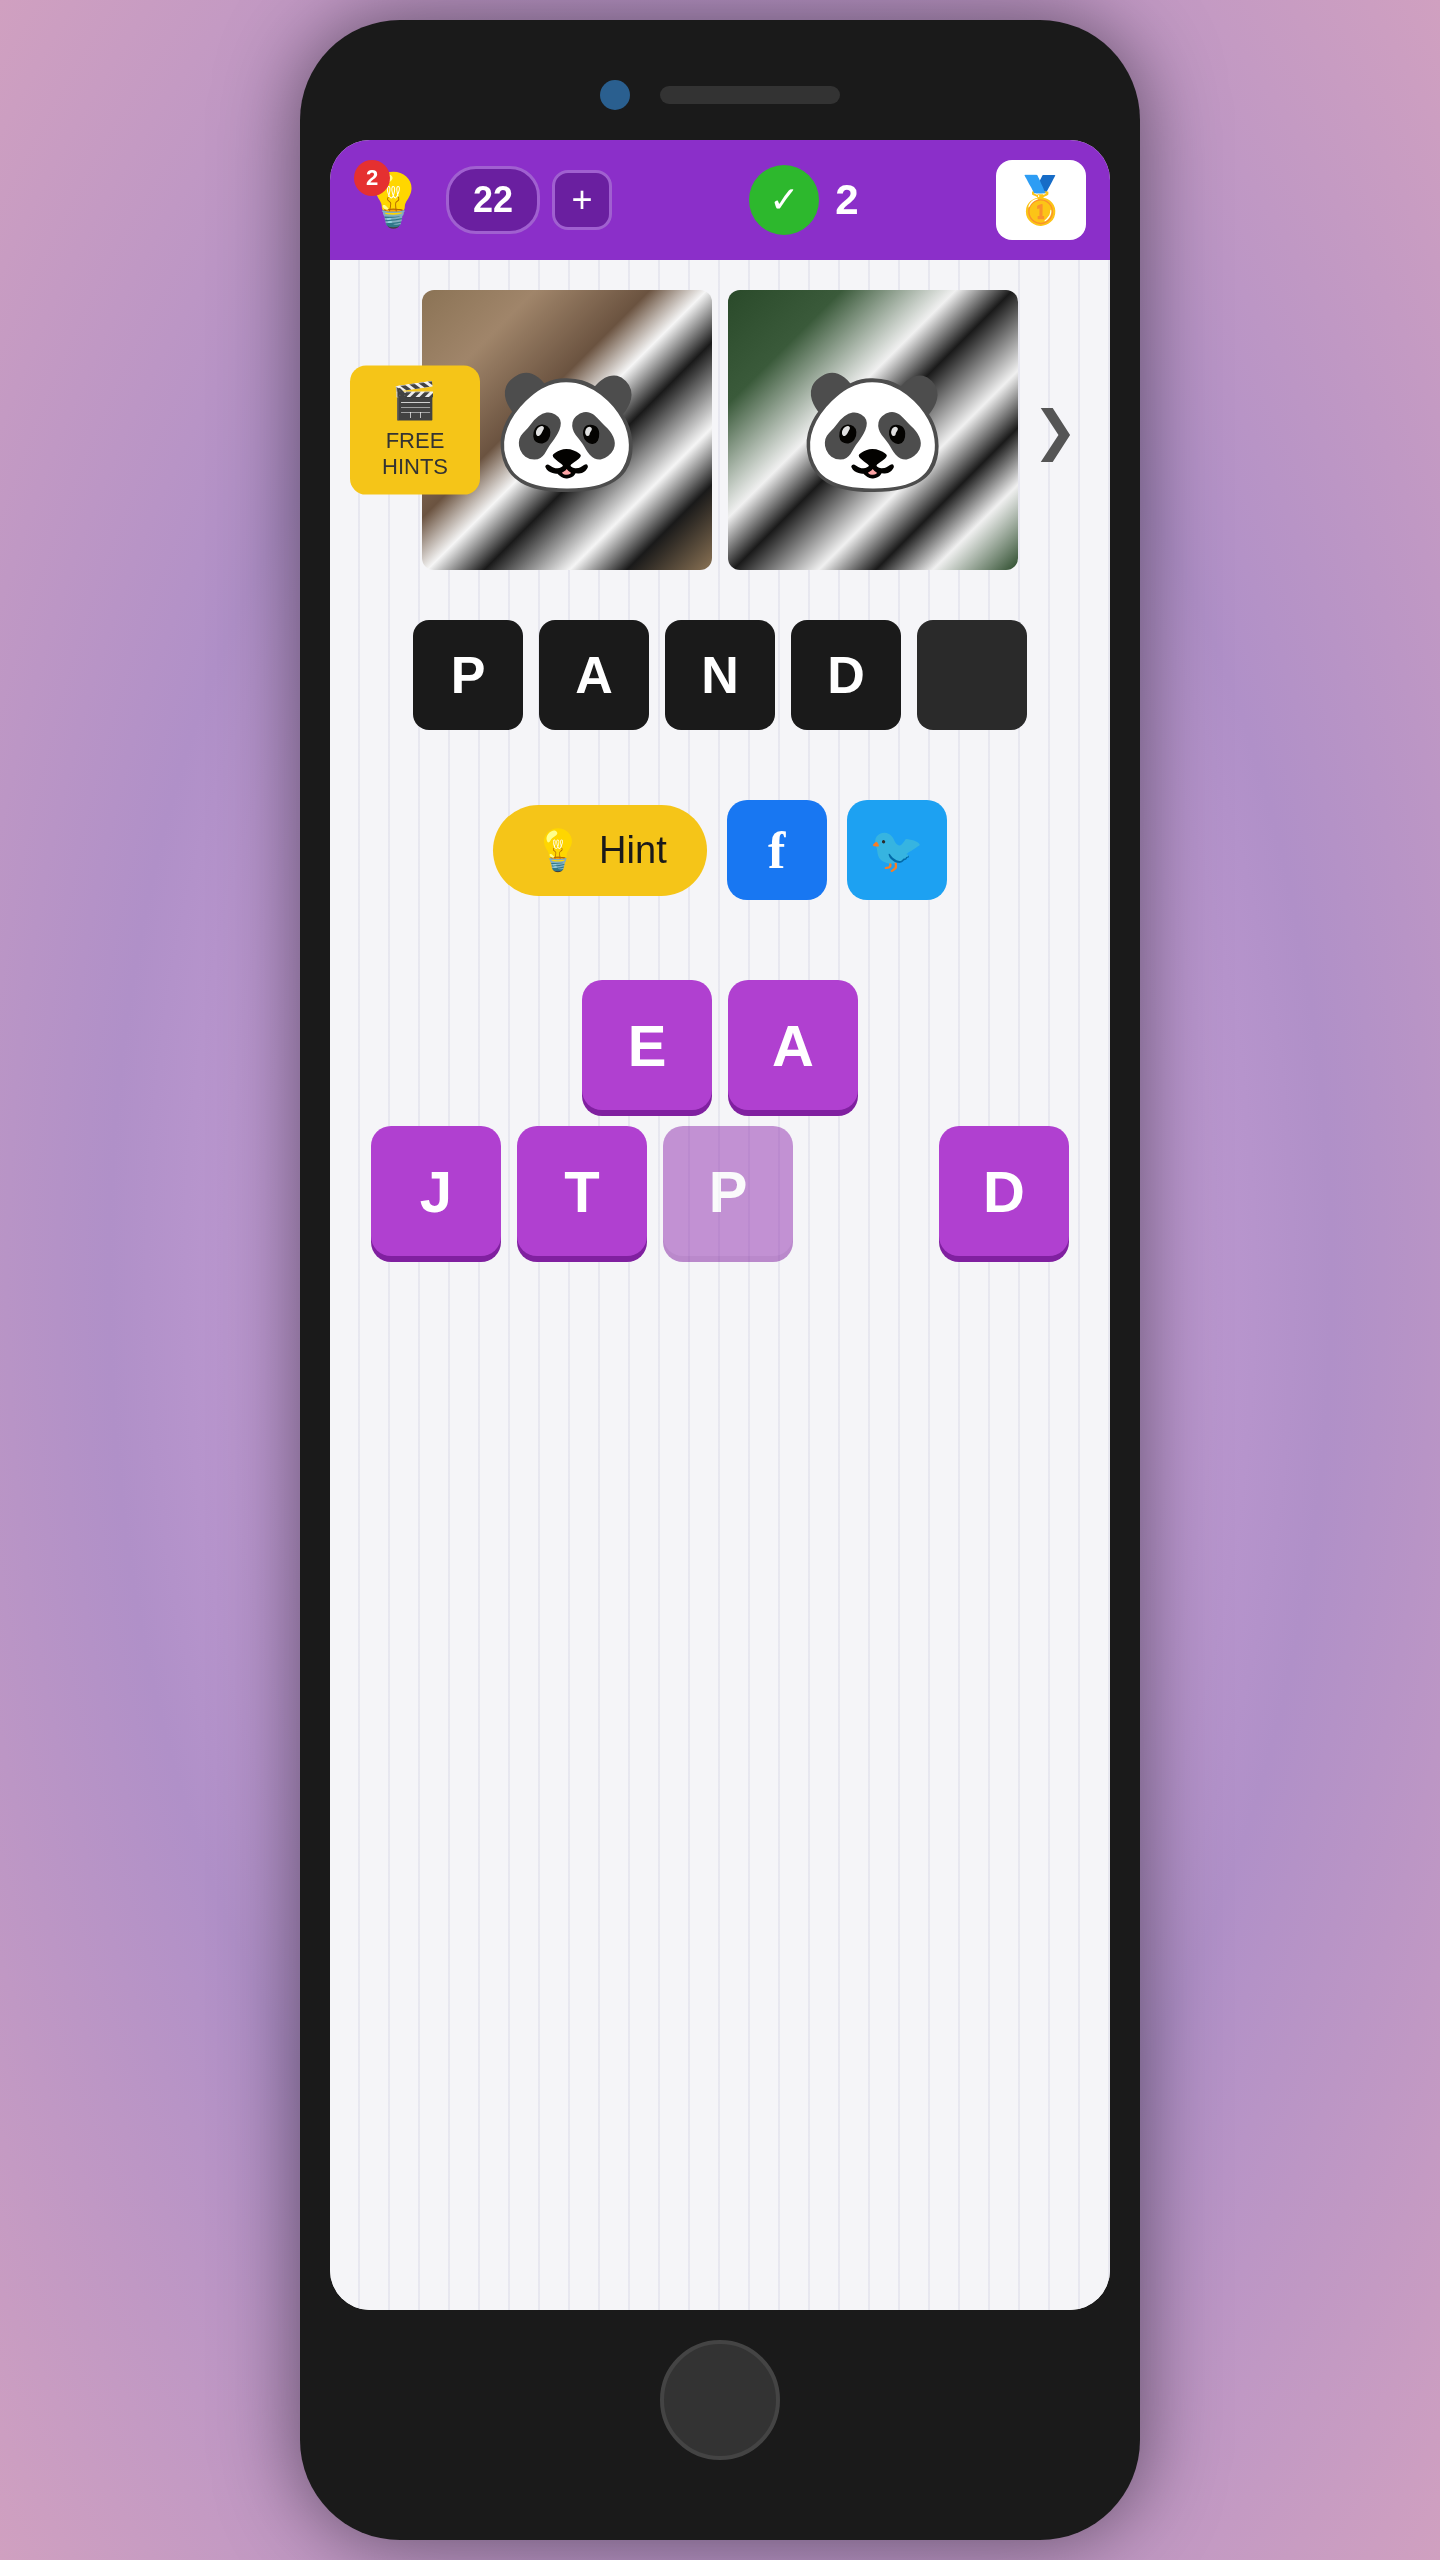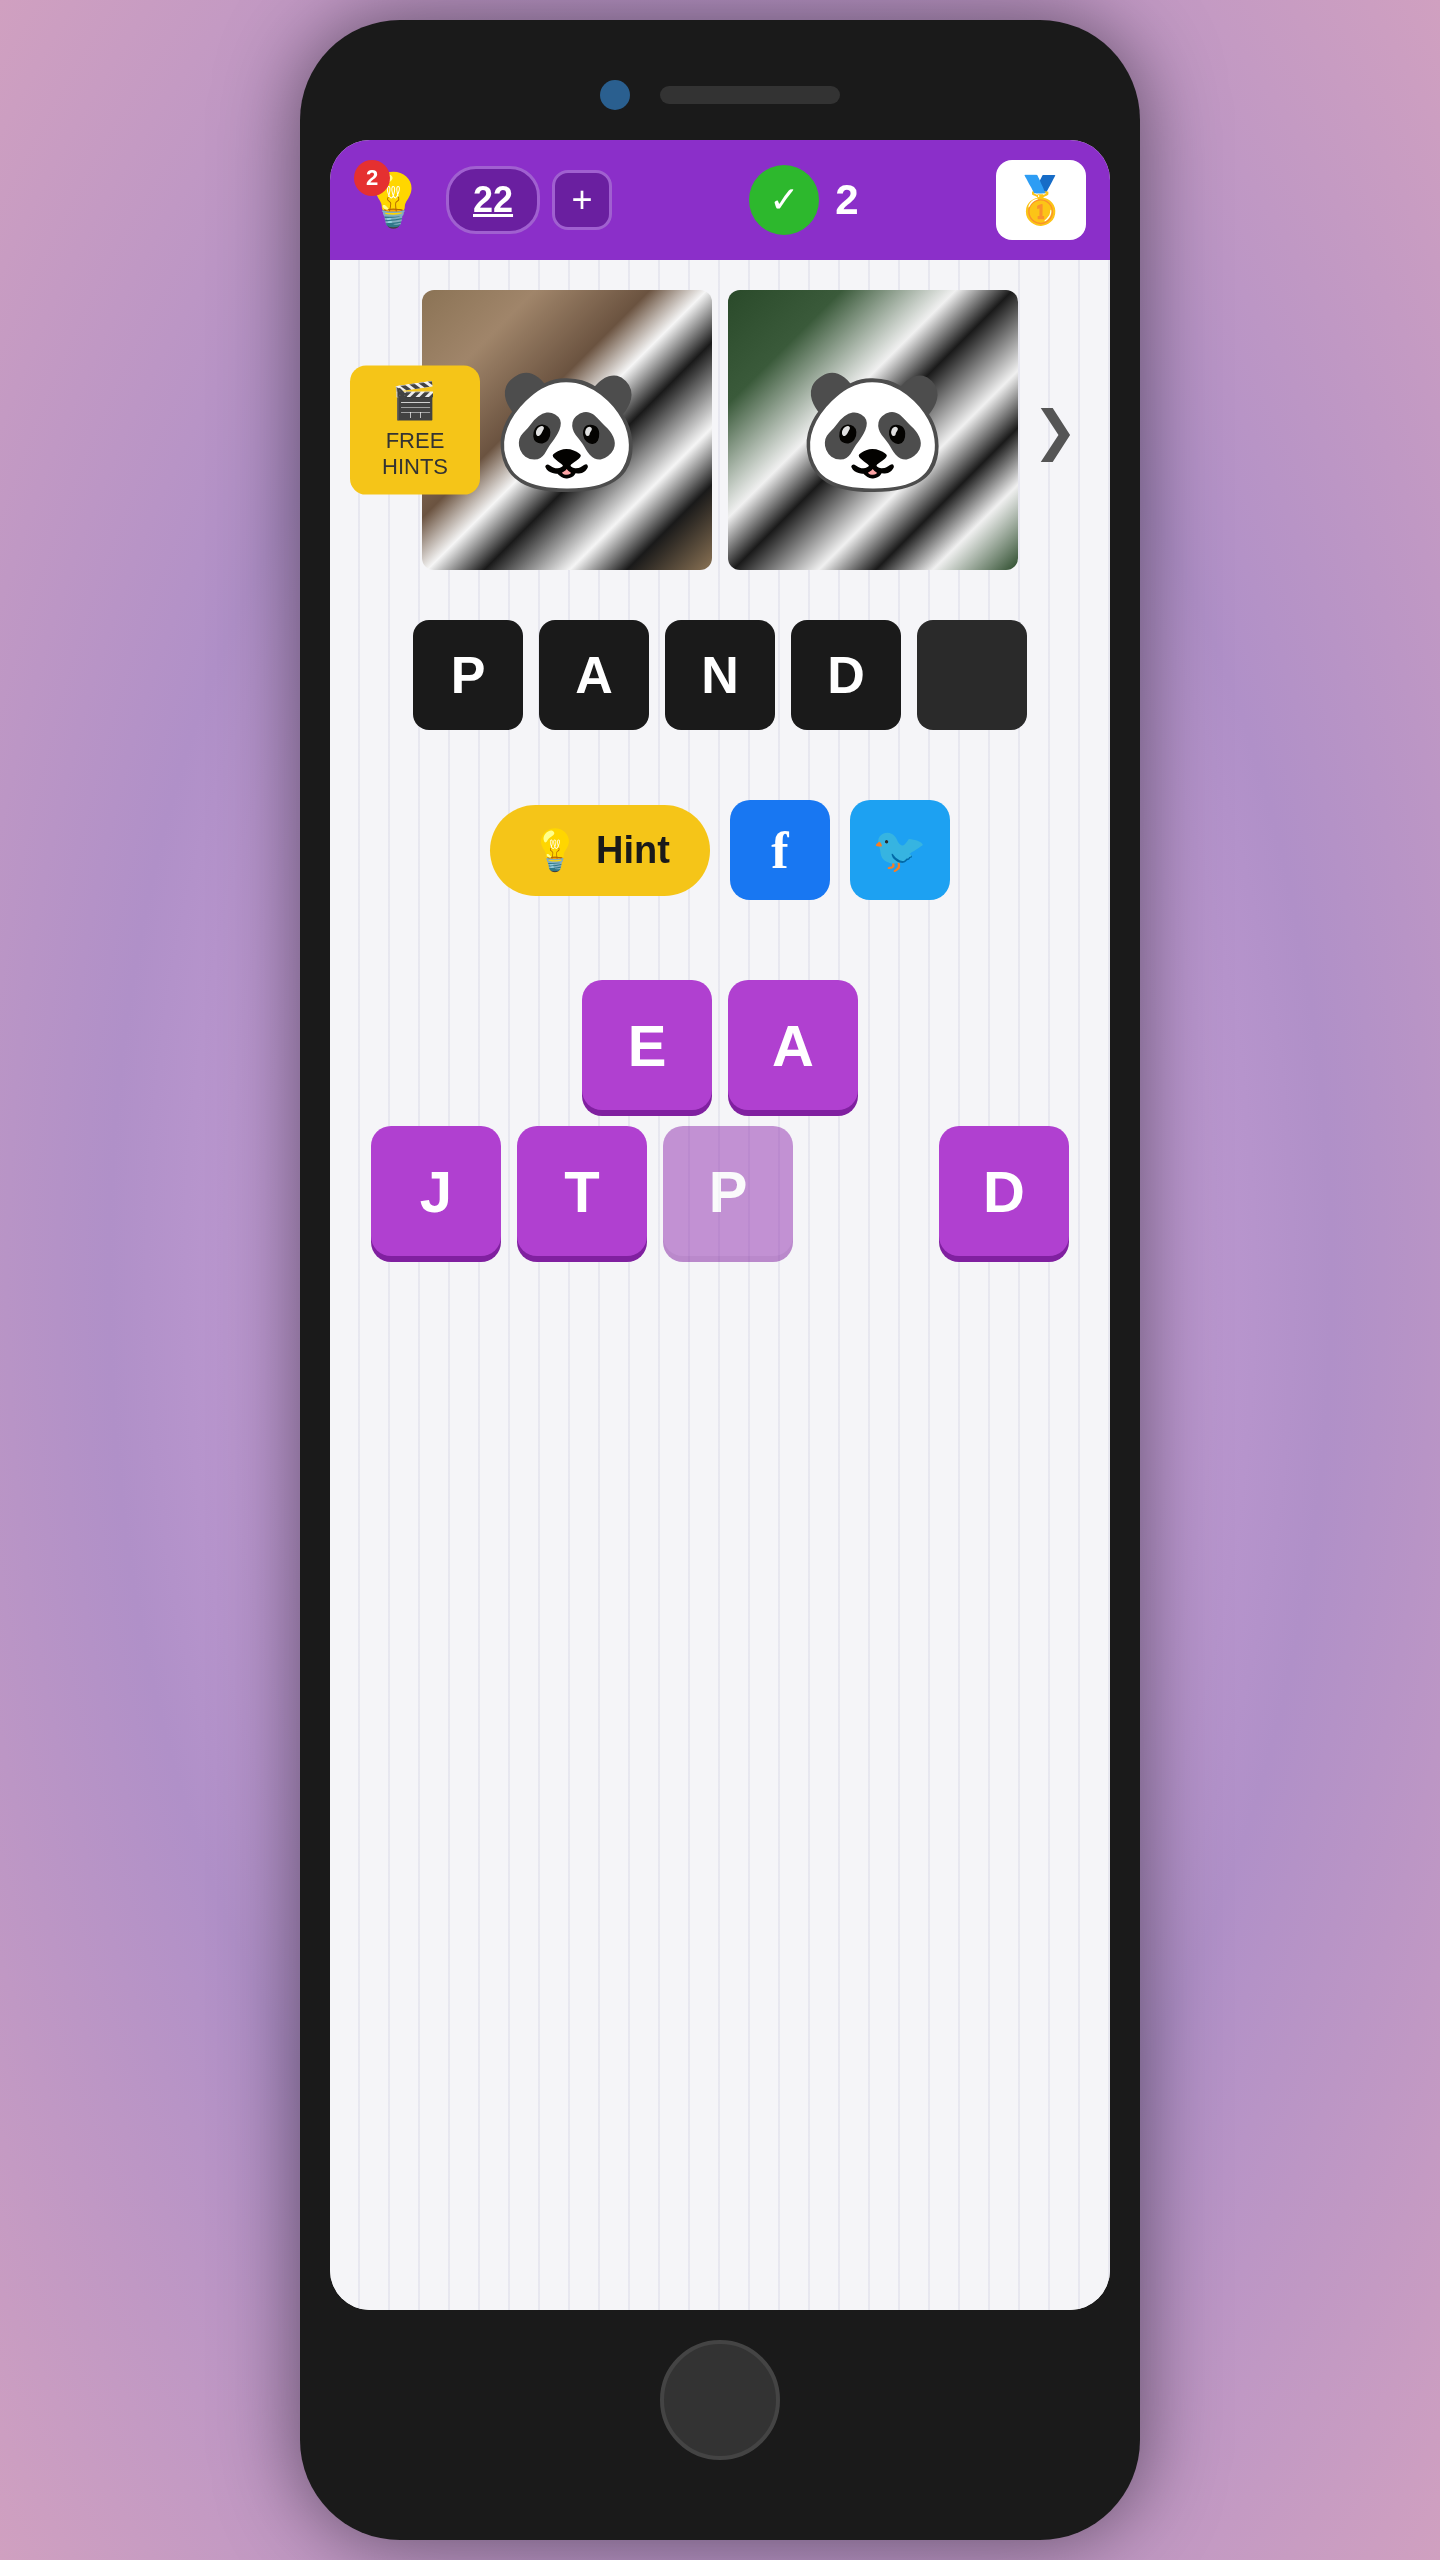--- a/index.html
+++ b/index.html
@@ -107,21 +107,20 @@
     }
 
     .coins-display {
       background: #6a1fa0;
       border: 3px solid #a060d0;
       border-radius: 30px;
       padding: 10px 24px;
       color: white;
       font-size: 36px;
       font-weight: bold;
-      text-decoration: underline;
     }
 
     .add-button {
       background: #6a1fa0;
       border: 3px solid #a060d0;
       border-radius: 16px;
       width: 60px;
       height: 60px;
       display: flex;
       align-items: center;
@@ -317,21 +316,21 @@
       border: none;
     }
 
     .hint-button-icon {
       font-size: 40px;
     }
 
     .hint-button-text {
       color: #1a1a1a;
       font-size: 38px;
-      font-weight: bold;
+      font-weight: normal;
       text-align: right;
     }
 
     .social-button {
       width: 100px;
       height: 100px;
       border-radius: 20px;
       display: flex;
       align-items: center;
       justify-content: center;

